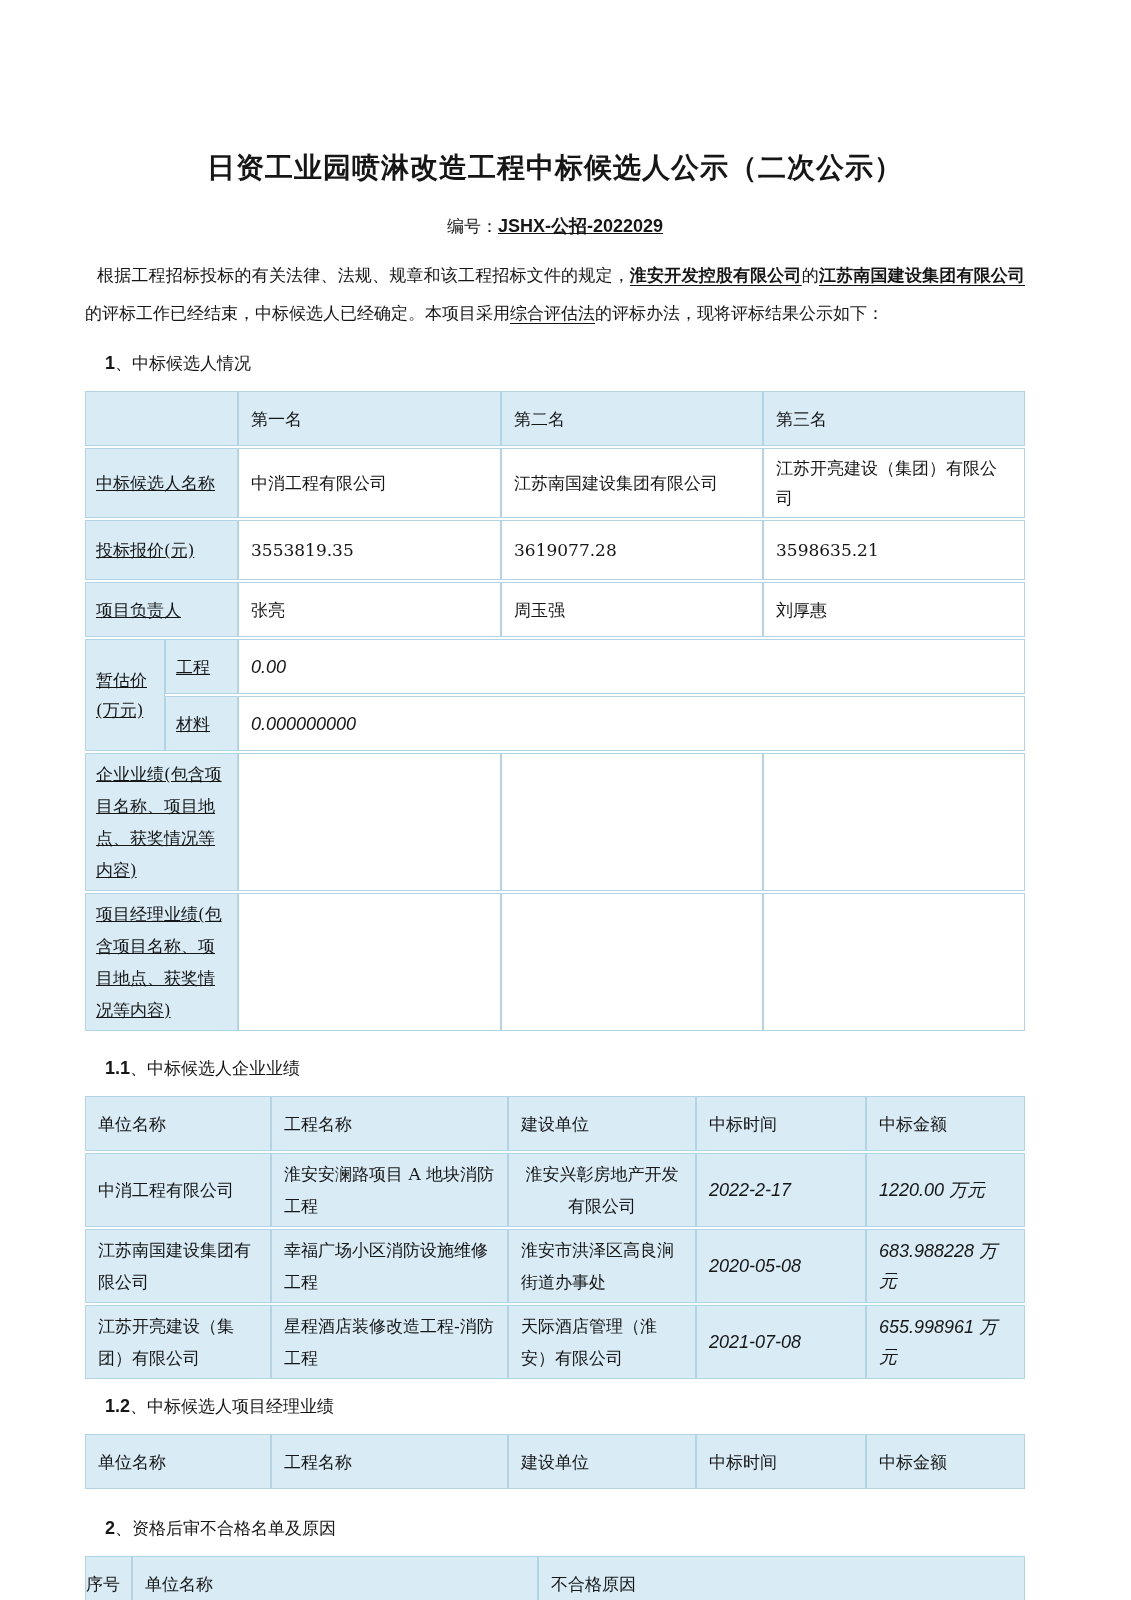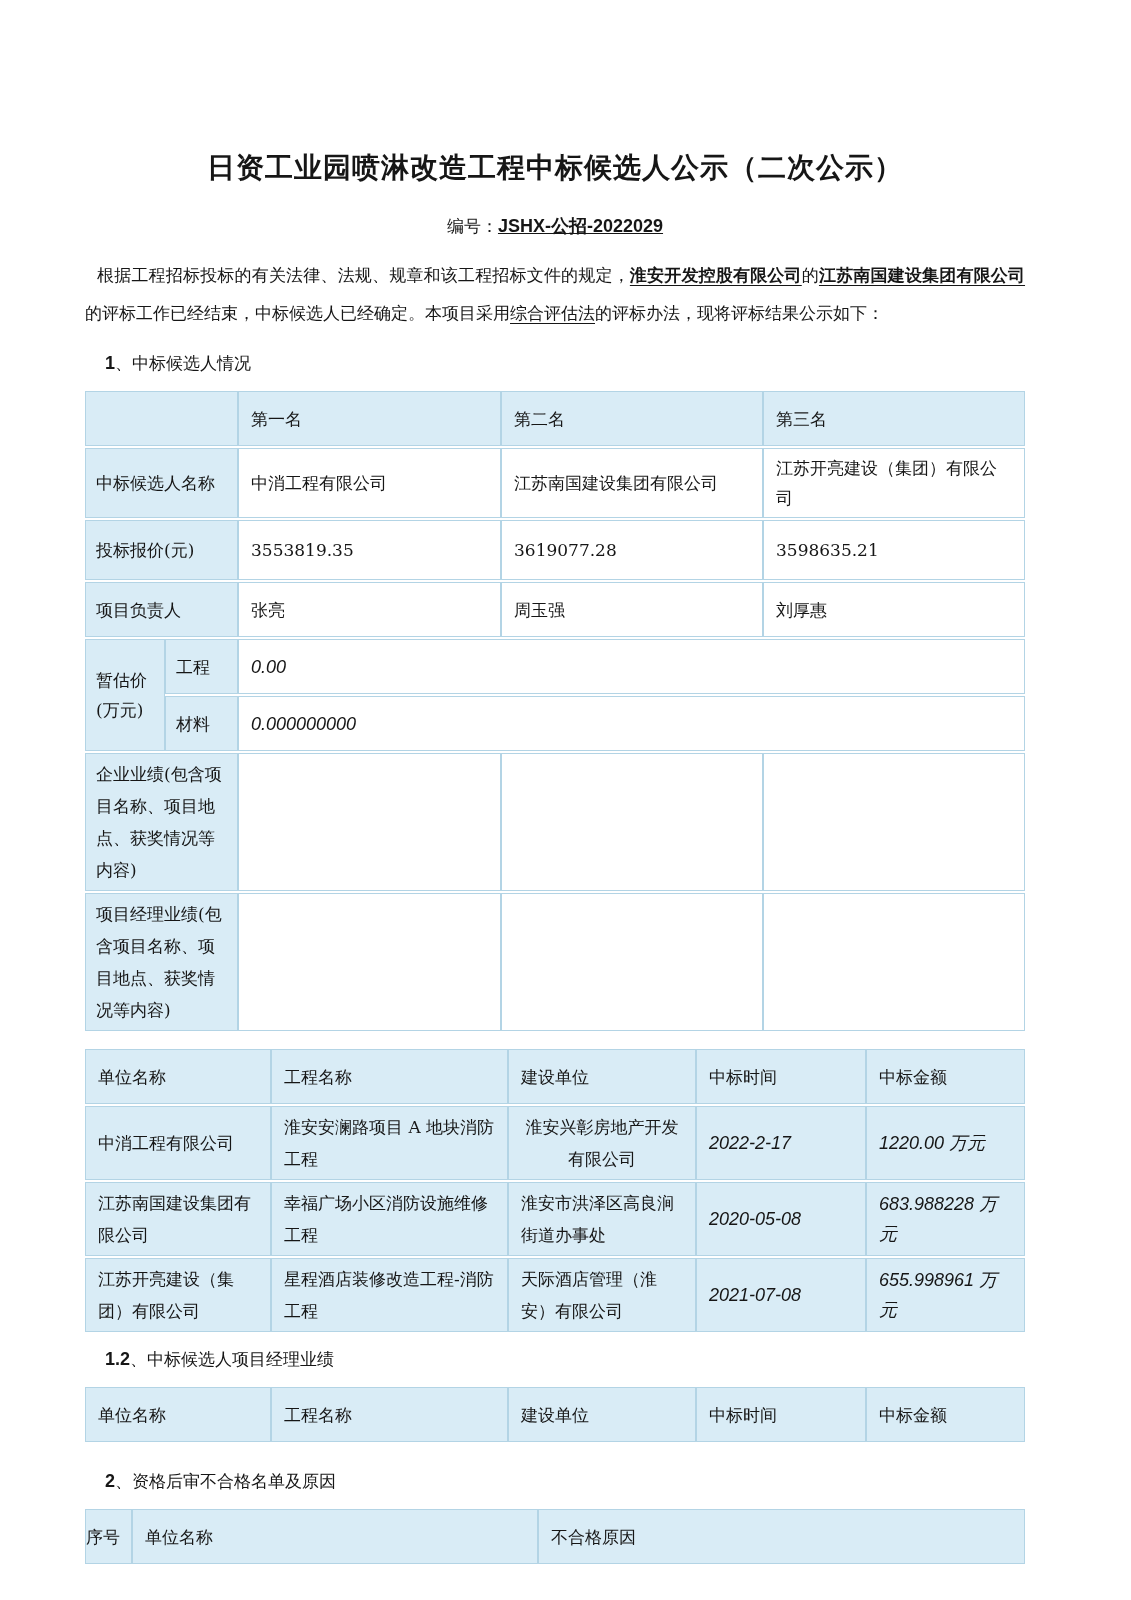--- a/index.html
+++ b/index.html
@@ -71,21 +71,21 @@
   td {
     border: 1px solid #b3d4e5;
     background: #d9ecf6;
     padding: 4px 12px;
     font-size: 17px;
     vertical-align: middle;
     word-break: break-all;
     line-height: 30px;
   }
   td.white { background: #ffffff; }
-  td.label { padding-left: 10px; }
+  td.label { padding-left: 10px; text-decoration: underline; }
   td.wrap { line-height: 32px; }
   td.num-sans {
     font-family: "Liberation Sans", sans-serif;
     font-size: 18px;
     font-style: italic;
   }
   td.ctr { text-align: center; }
   tr.h44 { height: 55px; }
   tr.h45 { height: 60px; }
   tr.h72 { height: 70px; }
@@ -164,20 +164,23 @@
     </tr>
     <tr class="h130">
       <td colspan="2" class="label wrap">项目经理业绩(包含项目名称、项目地点、获奖情况等内容)</td>
       <td class="white"></td>
       <td class="white"></td>
       <td class="white"></td>
     </tr>
   </tbody>
     </table>
 
+  <div class="sec-heading" style="margin-top:24px;">
+    <span class="sec-num">1.1</span><span>、中标候选人企业业绩</span>
+  </div>
 
   <table>
     <colgroup>
         <col style="width:186px">
         <col style="width:237px">
         <col style="width:188px">
         <col style="width:170px">
         <col style="width:159px">
       </colgroup>
     <tbody>

